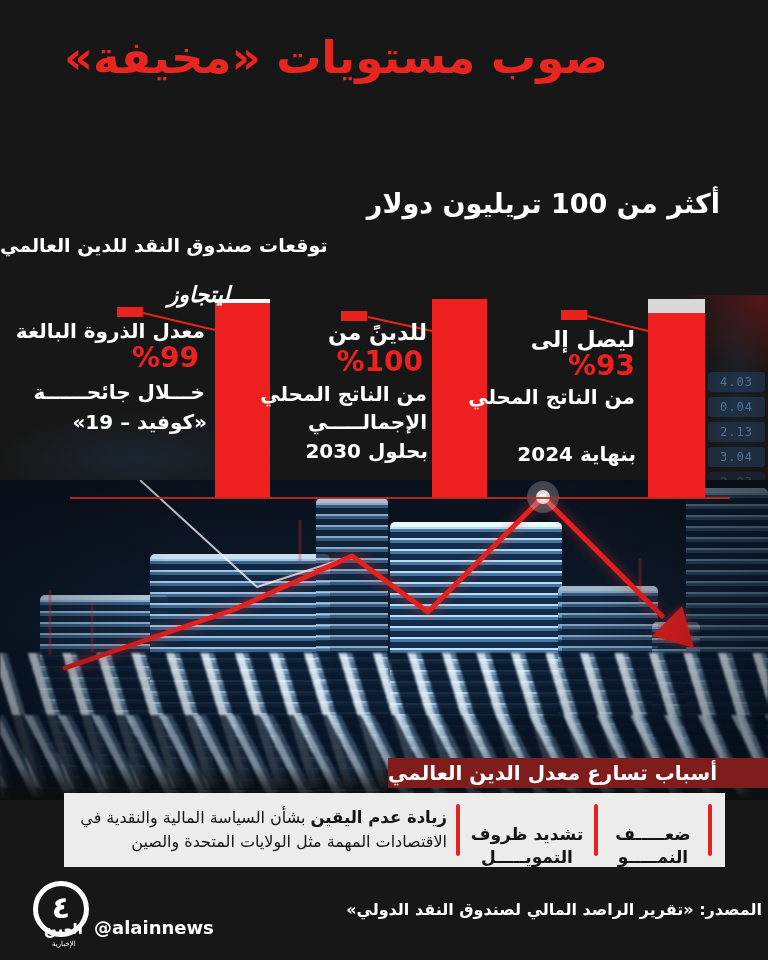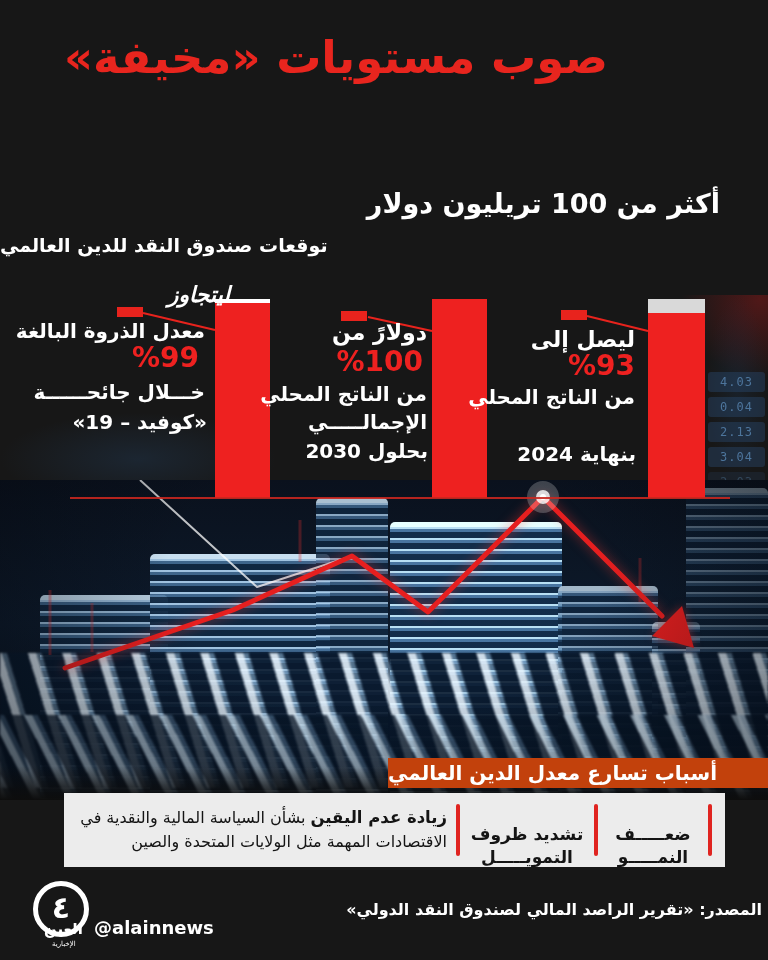--- a/index.html
+++ b/index.html
@@ -53,21 +53,21 @@
   .s7{left:686px;top:8px;width:82px;height:312px;opacity:.65;filter:blur(.6px) brightness(.8);}
   .coin-rows{position:absolute;left:0;bottom:12px;width:768px;height:135px;opacity:.95;filter:blur(1px);
     background:repeating-linear-gradient(73deg, rgba(228,241,251,.95) 0 8px, rgba(150,186,216,.55) 8px 13px, rgba(10,26,46,.95) 13px 33px);}
   .coin-rows2{position:absolute;left:0;bottom:0;width:768px;height:85px;opacity:.8;filter:blur(1.2px);
     background:repeating-linear-gradient(63deg, rgba(210,232,248,.9) 0 7px, rgba(120,160,195,.5) 7px 12px, rgba(8,22,40,.95) 12px 30px);}
   .vignette{position:absolute;inset:0;background:radial-gradient(ellipse at 50% 30%, transparent 40%, rgba(4,7,12,.6) 100%);}
   .photo-fade{position:absolute;left:0;bottom:0;width:768px;height:34px;background:linear-gradient(180deg,transparent,#0d0d0d);}
   .lines-svg,.page-svg{position:absolute;left:0;top:0;pointer-events:none;}
   .page-svg{z-index:4;}
   
-  .causes-header{position:absolute;left:388px;top:758px;width:380px;height:30px;background:#c2410c;
+  .causes-header{position:absolute;left:388px;top:758px;width:380px;height:30px;background:#7f1d1d;
     z-index:6;display:flex;align-items:center;justify-content:flex-end;padding-right:24px;box-sizing:border-box;
     color:#fff;font-size:20px;font-weight:bold;}
   .causes-box{position:absolute;left:64px;top:793px;width:661px;height:74px;background:#ececec;z-index:6;
     display:flex;direction:rtl;align-items:center;padding:0 4px;box-sizing:border-box;}
   .sep{width:4px;height:52px;background:#e02420;border-radius:2px;margin:0 9px;flex:none;}
   .cause{color:#141414;font-size:17px;line-height:23px;}
   .cause-short{font-weight:bold;text-align:center;flex:none;margin-top:32px;}
   .c1{width:92px;}
   .c2{width:116px;}
   .cause-long{width:386px;text-align:right;font-size:16px;line-height:24px;flex:none;}
@@ -123,21 +123,21 @@
     <line x1="368" y1="317" x2="432" y2="331" stroke="#e8231d" stroke-width="2"></line>
     <line x1="587" y1="316" x2="648" y2="331" stroke="#e8231d" stroke-width="2"></line>
   </svg>
 
   <div class="ann ann-lead ar" style="right:538px;top:282px;font-style:italic;">ليتجاوز</div>
   <div class="ann ann-line ar" style="right:563px;top:319px;">معدل الذروة البالغة</div>
   <div class="ann ann-val" style="right:569px;top:341px;">%99</div>
   <div class="ann ann-line ar" style="right:563px;top:380px;">خـــلال جائحــــــة</div>
   <div class="ann ann-line ar" style="right:561px;top:410px;">«كوفيد – 19»</div>
 
-  <div class="ann ann-lead ar" style="right:341px;top:320px;">دولارً من</div>
+  <div class="ann ann-lead ar" style="right:341px;top:320px;">للدينً من</div>
   <div class="ann ann-val" style="right:345px;top:345px;">%100</div>
   <div class="ann ann-line ar" style="right:341px;top:382px;">من الناتج المحلي</div>
   <div class="ann ann-line ar" style="right:341px;top:410px;">الإجمالـــــي</div>
   <div class="ann ann-line ar" style="right:340px;top:439px;">بحلول 2030</div>
 
   <div class="ann ann-lead ar" style="right:133px;top:327px;">ليصل إلى</div>
   <div class="ann ann-val" style="right:133px;top:349px;">%93</div>
   <div class="ann ann-line ar" style="right:133px;top:385px;">من الناتج المحلي</div>
   <div class="ann ann-line ar" style="right:132px;top:442px;">بنهاية 2024</div>
 

